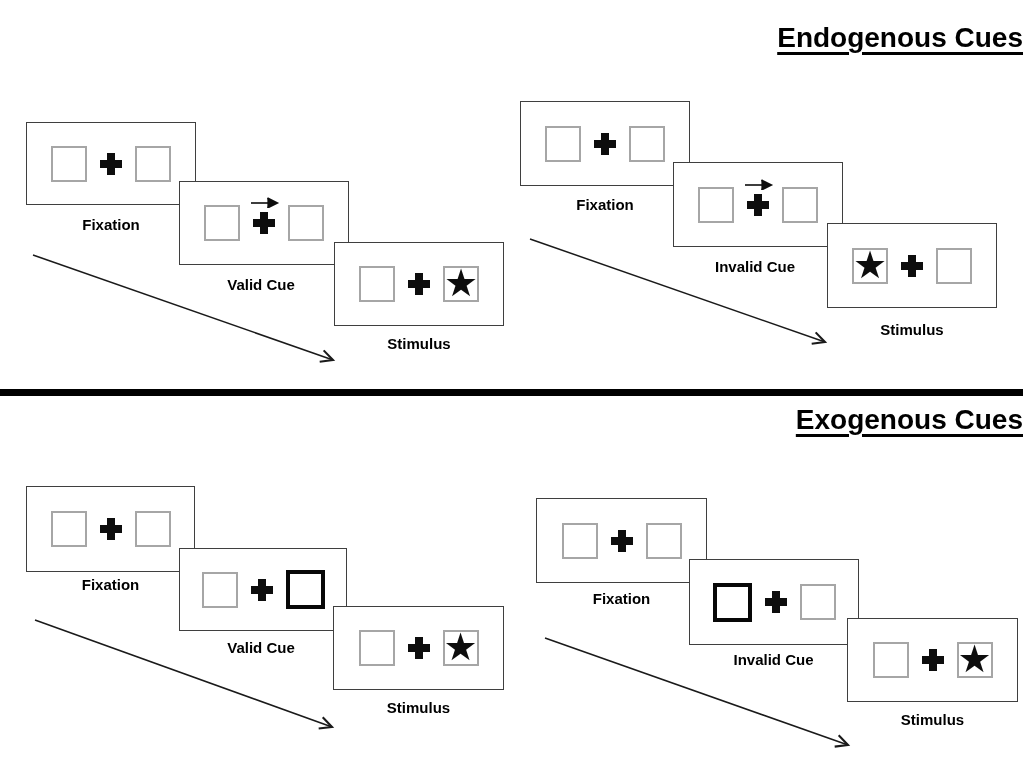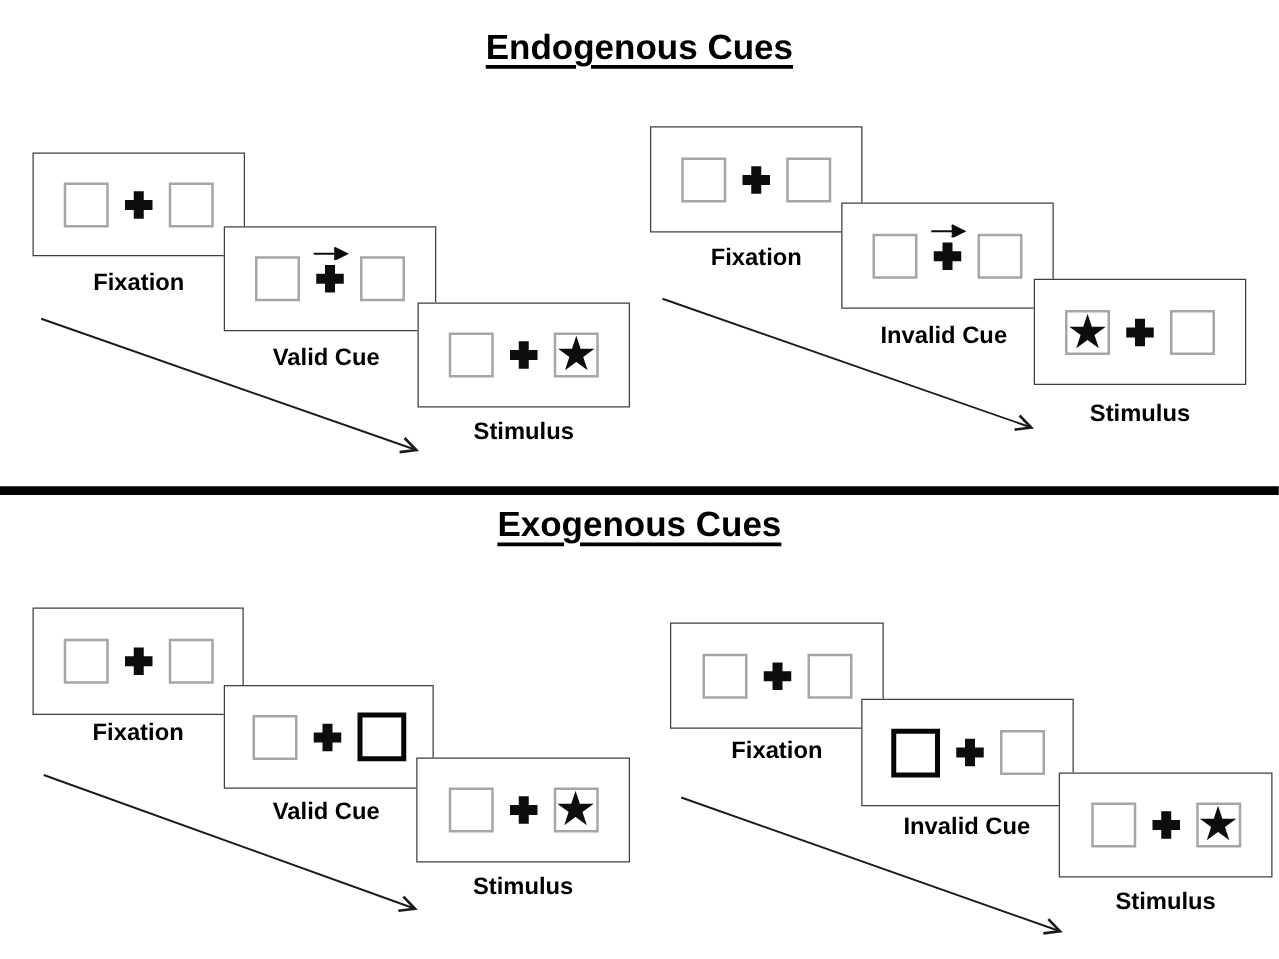--- a/index.html
+++ b/index.html
@@ -6,21 +6,21 @@
   body {
     width: 1023px; height: 767px;
     background: #ffffff;
     font-family: "Liberation Sans", sans-serif;
     position: relative;
     overflow: hidden;
     color: #000;
   }
   .title {
     position: absolute; left: 0; width: 1023px;
-    text-align: center; font-weight: bold; font-size: 28px;
+    text-align: right; font-weight: bold; font-size: 28px;
     color: #000; letter-spacing: 0px;
   }
   .title span {
     text-decoration: underline;
     text-decoration-thickness: 2.5px;
     text-underline-offset: 5px;
   }
   .divider {
     position: absolute; left: 0; width: 1023px; height: 7px;
     background: #000000;
@@ -59,21 +59,21 @@
   }
   .cross::after {
     content: ""; position: absolute; left: 7px; top: 0;
     width: 8px; height: 22px; background: #0d0d0d;
   }
   .cue-arrow { position: absolute; left: -4px; top: -16px; }
   .plabel {
     position: absolute;
     text-align: center;
     font-weight: bold;
-    font-size: 19px;
+    font-size: 15px;
     color: #000;
     white-space: nowrap;
   }
   .tl-arrow { position: absolute; }
 </style>
 </head>
 <body>
 
 <div class="title" style="top:22px;"><span>Endogenous Cues</span></div>
 

